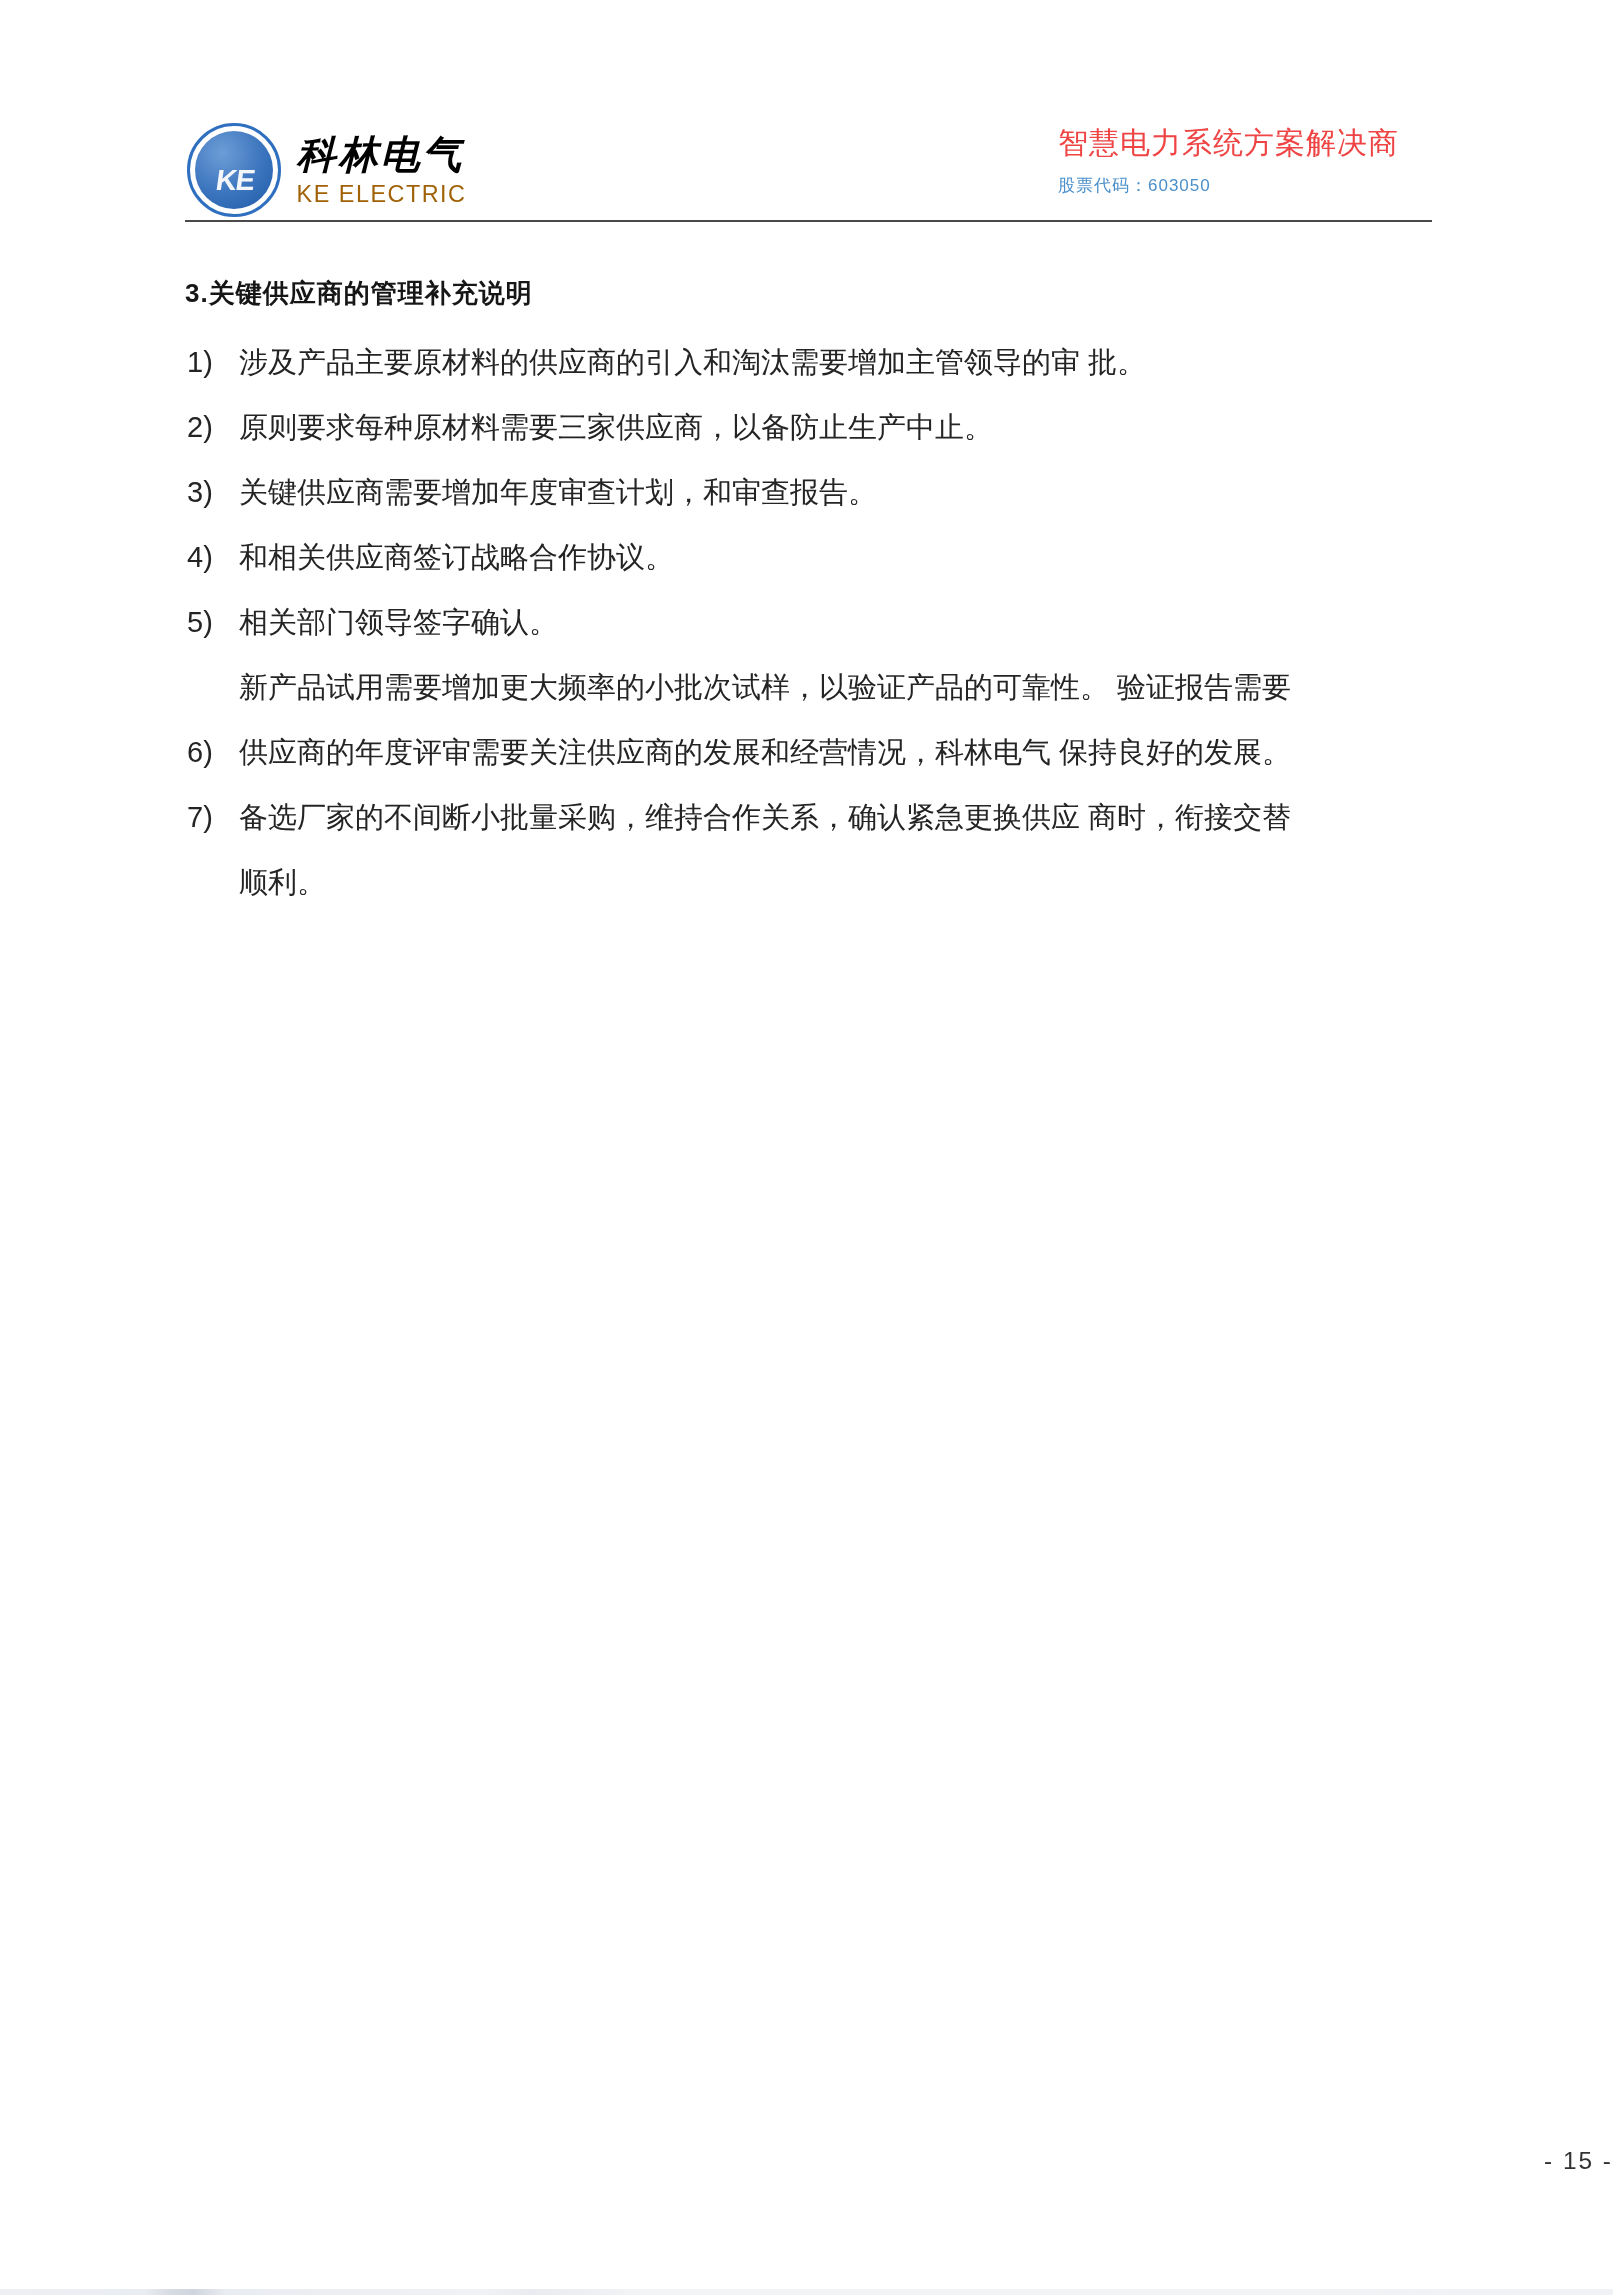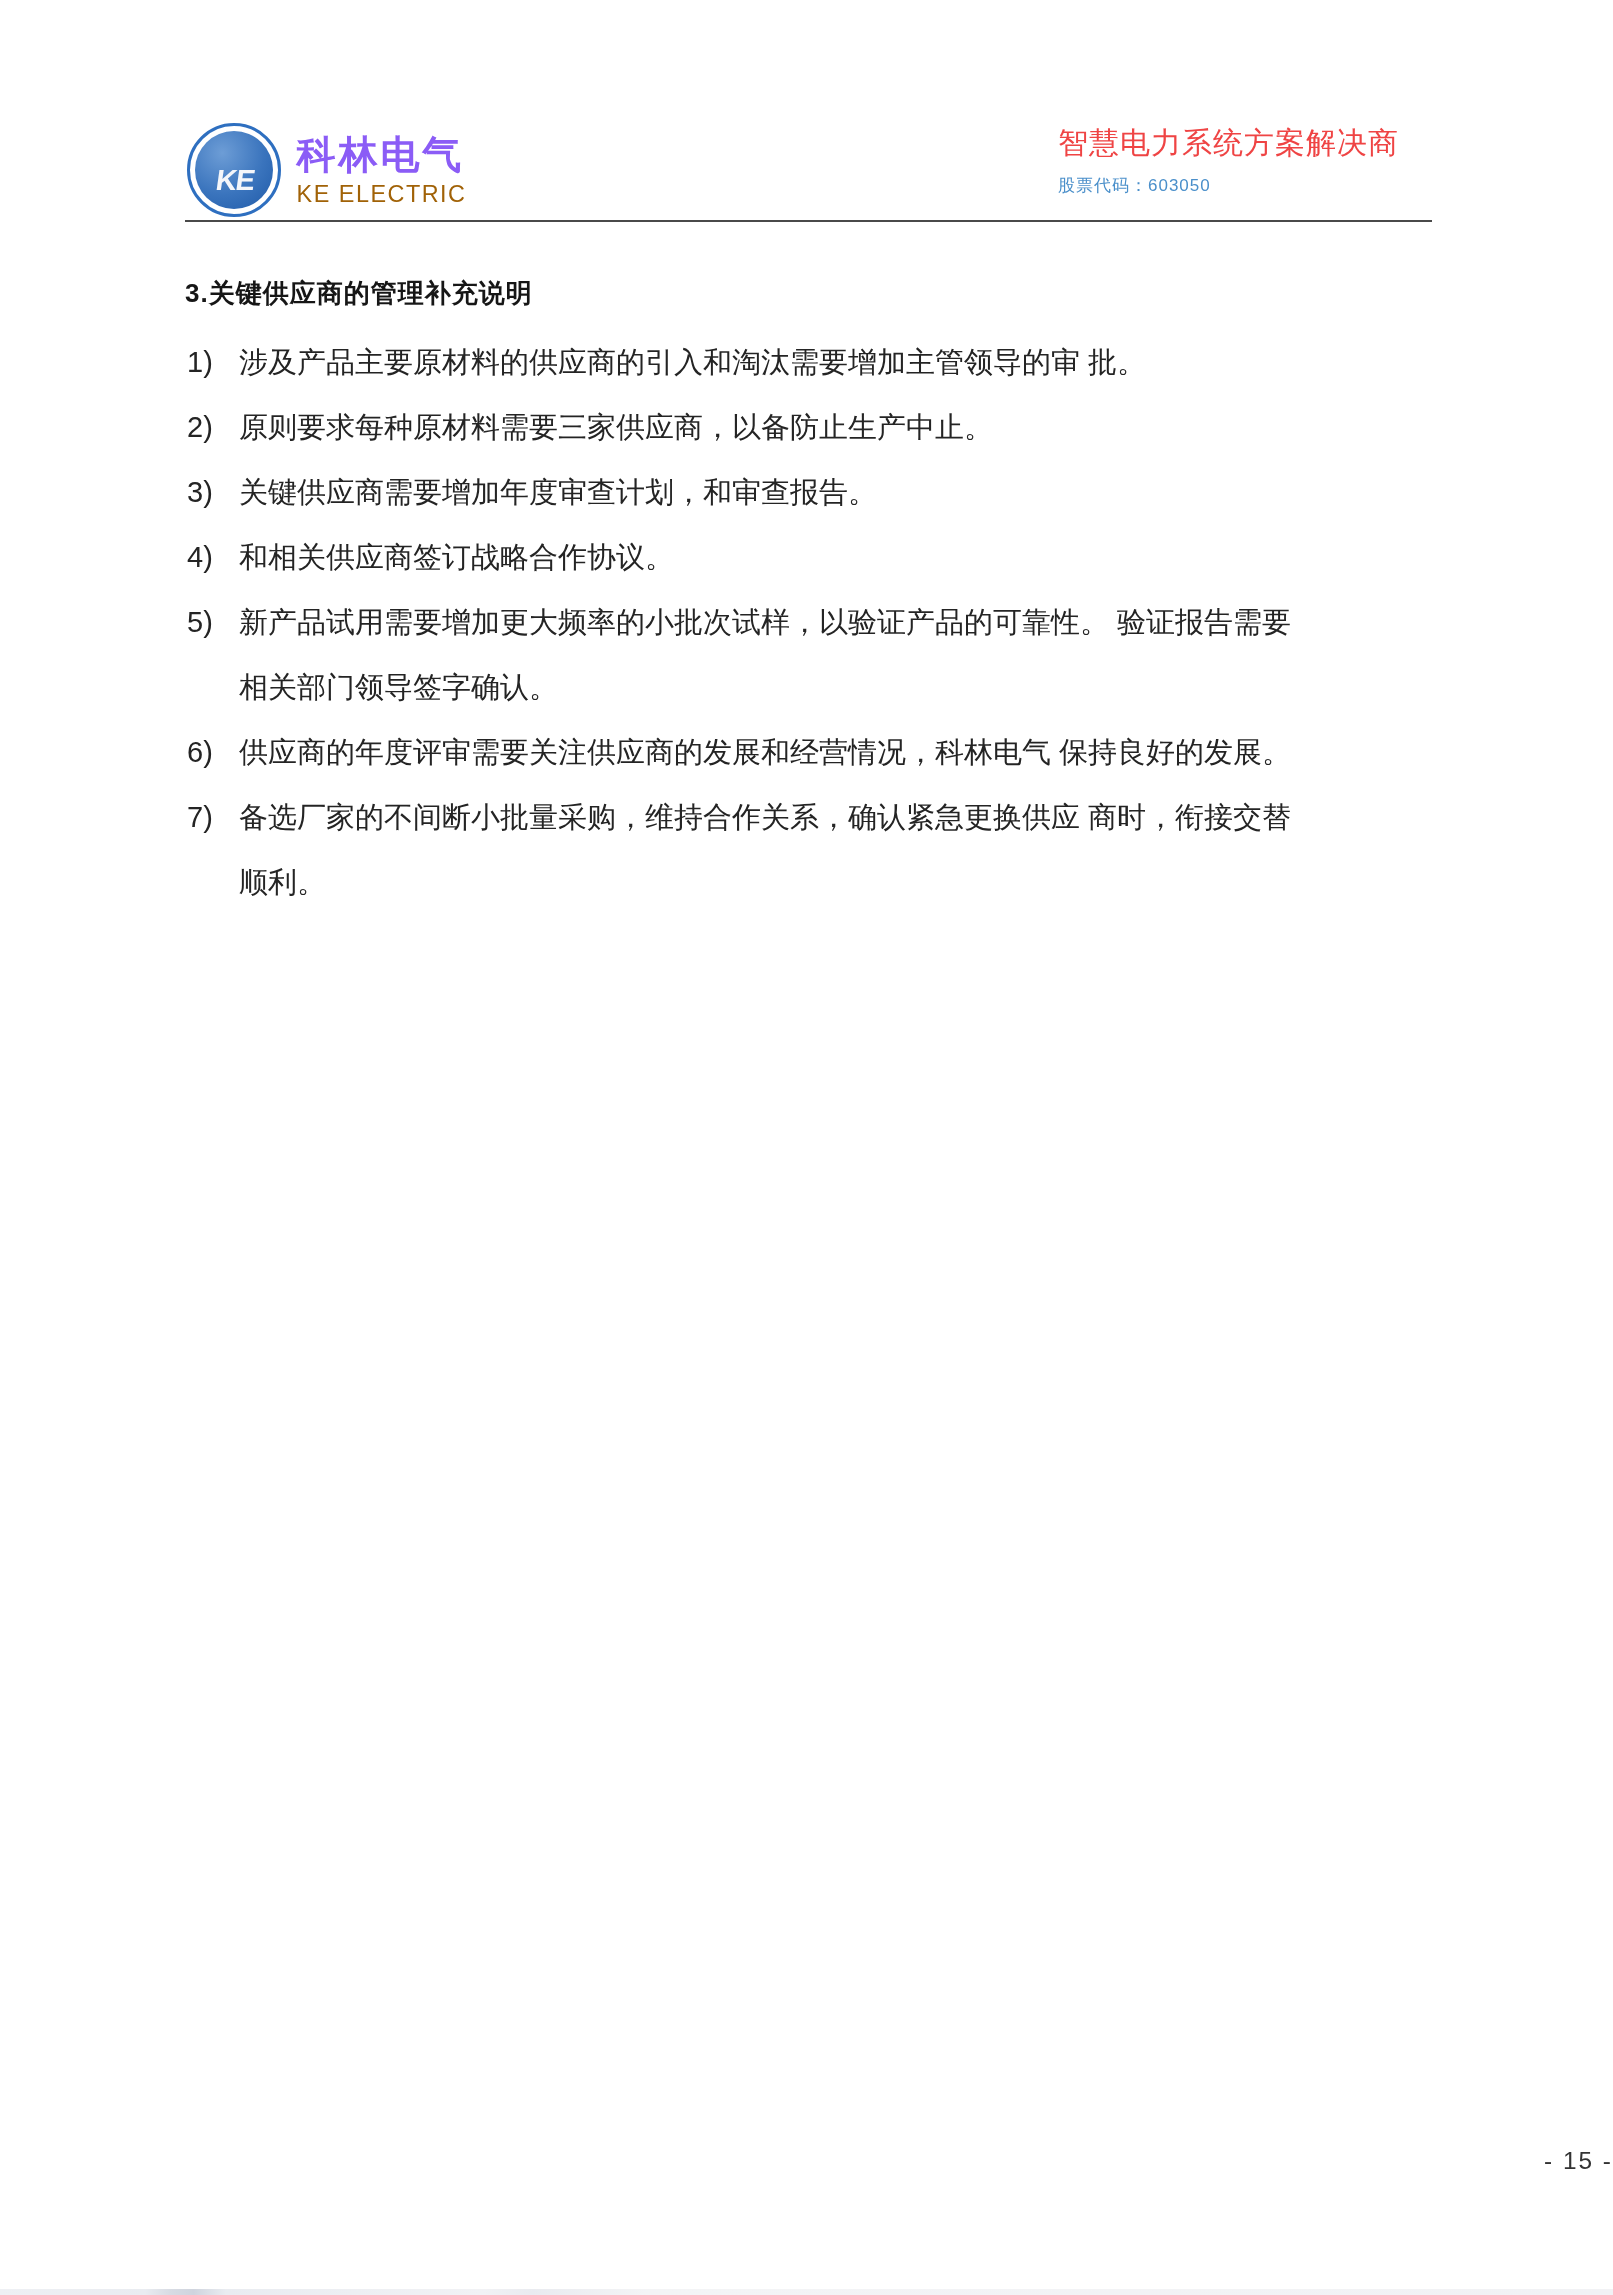--- a/index.html
+++ b/index.html
@@ -18,21 +18,21 @@
   .logo-inner{
     width:78px;height:78px;border-radius:50%;
     background:radial-gradient(circle at 35% 28%,#6d9dd6 0%,#3a74bd 55%,#1f5aa8 100%);
     display:flex;align-items:flex-end;justify-content:center;
   }
   .logo-monogram{
     color:#f4f6fa;font-weight:bold;font-size:29px;line-height:1;
     letter-spacing:-1px;transform:skewX(-8deg);padding-bottom:13.7px;
   }
   .brand-text{display:flex;flex-direction:column;justify-content:center;}
-  .brand-cn{color:#8b5cf6;font-weight:bold;font-size:39px;line-height:45px;letter-spacing:2.9px;}
+  .brand-cn{color:#000000;font-weight:bold;font-size:39px;line-height:45px;letter-spacing:2.9px;font-style:italic;}
   .brand-en{color:#a16207;font-size:23.4px;line-height:27px;letter-spacing:1.5px;margin-top:4px;}
   .header-right{position:absolute;left:1058px;top:125px;}
   .tagline{color:#ef4444;font-size:30px;line-height:35px;letter-spacing:1px;}
   .stock-code{color:#4a8fca;font-size:17px;line-height:23.4px;margin-top:13.7px;letter-spacing:1px;}
   .header-divider{
     position:absolute;left:185px;right:181px;top:220px;height:2px;
     background:#4a4a4a;
   }
   
   .section-title{
@@ -105,22 +105,22 @@
     </div>
     <div class="li">
       <span class="num">4)</span>
       <div class="txt">
         <div class="ln">和相关供应商签订战略合作协议。</div>
       </div>
     </div>
     <div class="li">
       <span class="num">5)</span>
       <div class="txt">
+        <div class="ln">相关部门领导签字确认。</div>
         <div class="ln">新产品试用需要增加更大频率的小批次试样，以验证产品的可靠性。 验证报告需要</div>
-        <div class="ln">相关部门领导签字确认。</div>
       </div>
     </div>
     <div class="li">
       <span class="num">6)</span>
       <div class="txt">
         <div class="ln">供应商的年度评审需要关注供应商的发展和经营情况，科林电气 保持良好的发展。</div>
       </div>
     </div>
     <div class="li">
       <span class="num">7)</span>

